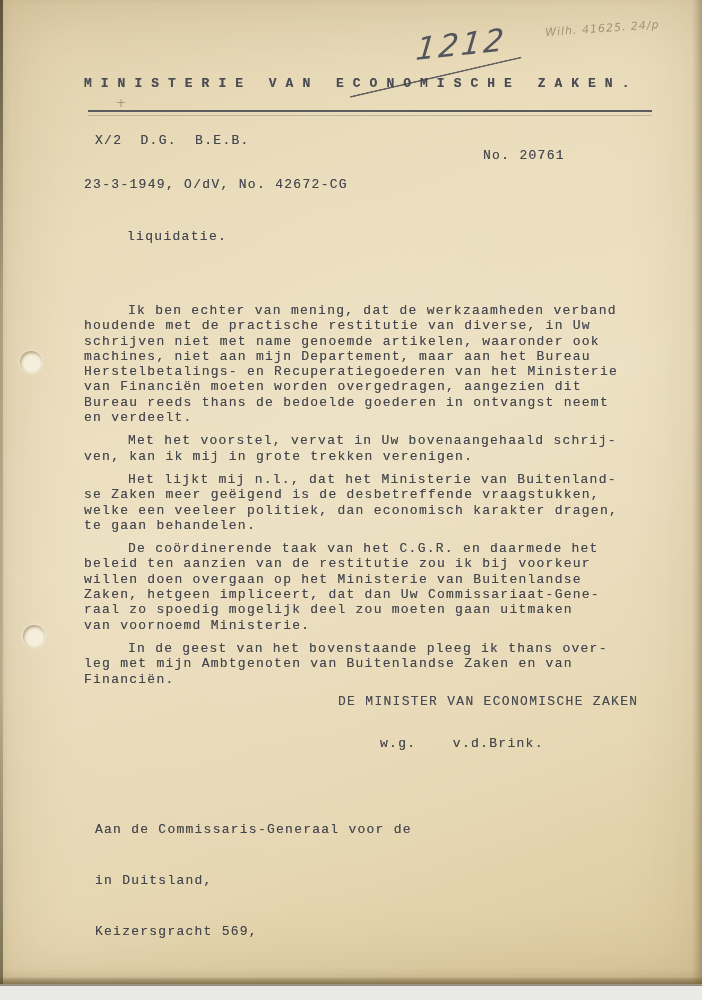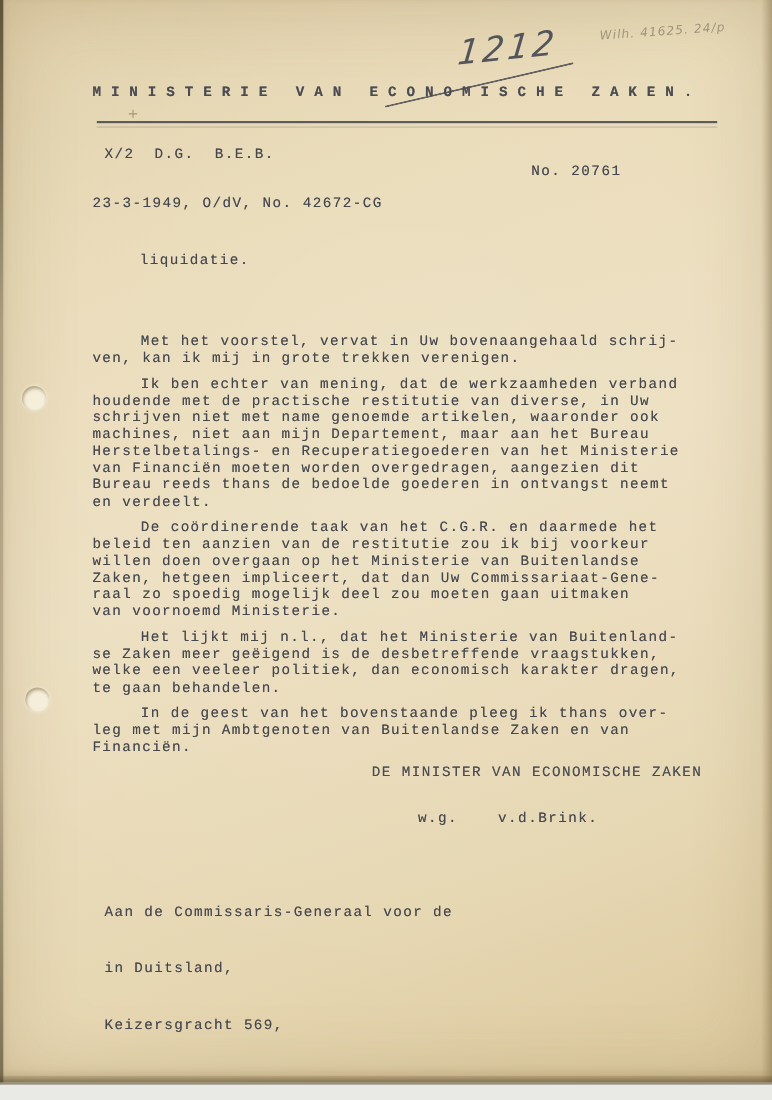--- a/index.html
+++ b/index.html
@@ -126,40 +126,40 @@
 
   <div class="typed letterhead">MINISTERIE VAN ECONOMISCHE ZAKEN.</div>
   <div class="rule"></div>
 
   <div class="typed ref-code">X/2  D.G.  B.E.B.</div>
   <div class="typed letter-no">No. 20761</div>
   <div class="typed ref-line">23-3-1949, O/dV, No. 42672-CG</div>
   <div class="typed subject">liquidatie.</div>
 
   <div class="body-text">
-    <p>Met het voorstel, vervat in Uw bovenaangehaald schrij-
-ven, kan ik mij in grote trekken verenigen.</p>
     <p>Ik ben echter van mening, dat de werkzaamheden verband
 houdende met de practische restitutie van diverse, in Uw
 schrijven niet met name genoemde artikelen, waaronder ook
 machines, niet aan mijn Departement, maar aan het Bureau
 Herstelbetalings- en Recuperatiegoederen van het Ministerie
 van Financiën moeten worden overgedragen, aangezien dit
 Bureau reeds thans de bedoelde goederen in ontvangst neemt
 en verdeelt.</p>
+    <p>Met het voorstel, vervat in Uw bovenaangehaald schrij-
+ven, kan ik mij in grote trekken verenigen.</p>
+    <p>Het lijkt mij n.l., dat het Ministerie van Buitenland-
+se Zaken meer geëigend is de desbetreffende vraagstukken,
+welke een veeleer politiek, dan economisch karakter dragen,
+te gaan behandelen.</p>
     <p>De coördinerende taak van het C.G.R. en daarmede het
 beleid ten aanzien van de restitutie zou ik bij voorkeur
 willen doen overgaan op het Ministerie van Buitenlandse
 Zaken, hetgeen impliceert, dat dan Uw Commissariaat-Gene-
 raal zo spoedig mogelijk deel zou moeten gaan uitmaken
 van voornoemd Ministerie.</p>
-    <p>Het lijkt mij n.l., dat het Ministerie van Buitenland-
-se Zaken meer geëigend is de desbetreffende vraagstukken,
-welke een veeleer politiek, dan economisch karakter dragen,
-te gaan behandelen.</p>
     <p>In de geest van het bovenstaande pleeg ik thans over-
 leg met mijn Ambtgenoten van Buitenlandse Zaken en van
 Financiën.</p>
   </div>
 
   <div class="typed sig-role">DE MINISTER VAN ECONOMISCHE ZAKEN</div>
   <div class="typed sig-signed">w.g.    v.d.Brink.</div>
 
   <div class="recipient">
     <span class="line">Aan de Commissaris-Generaal voor de</span>

